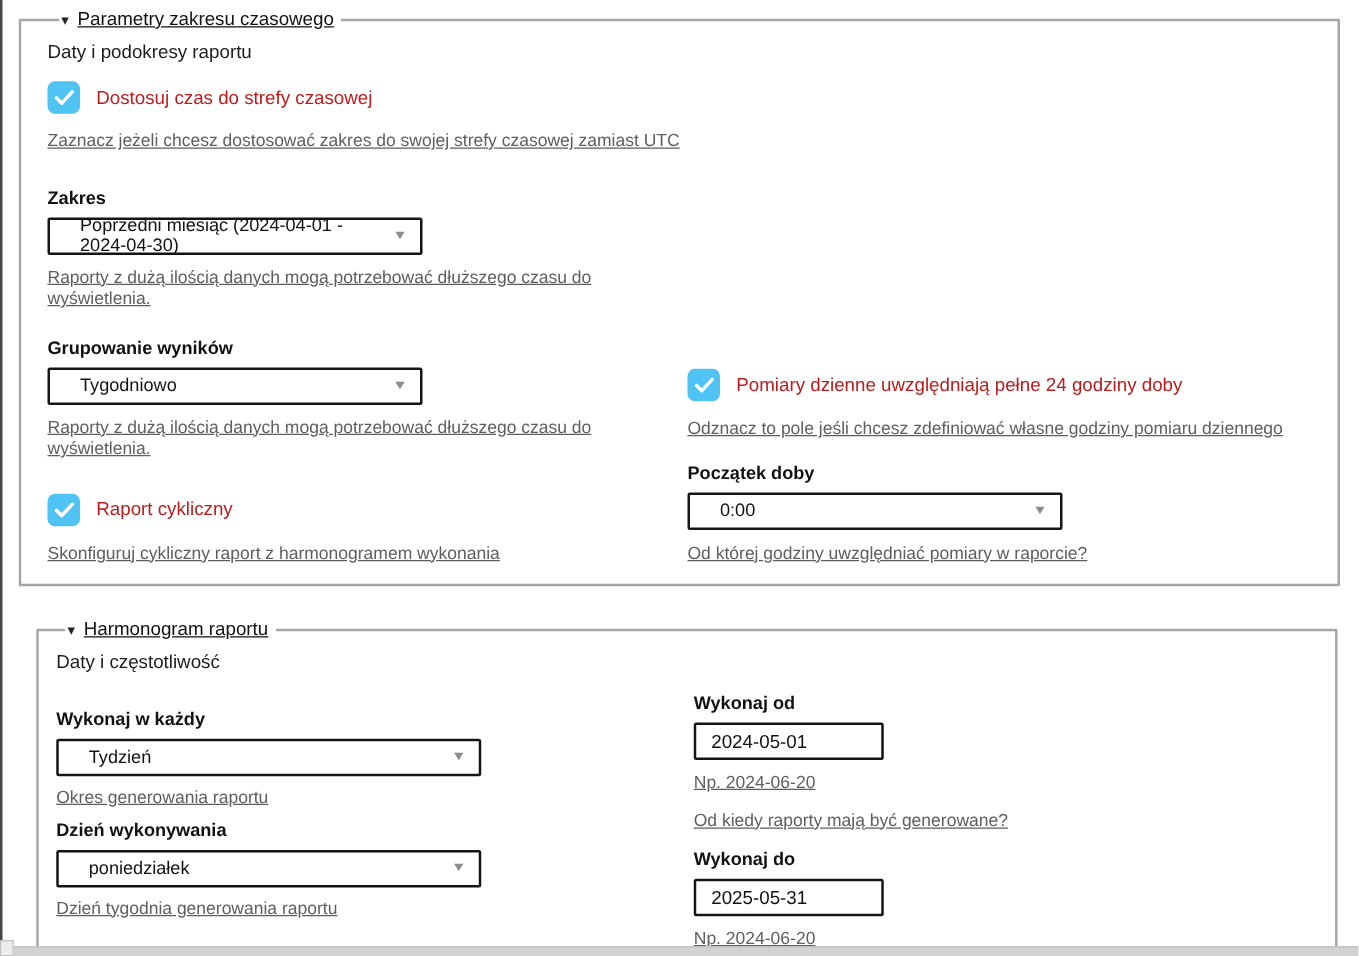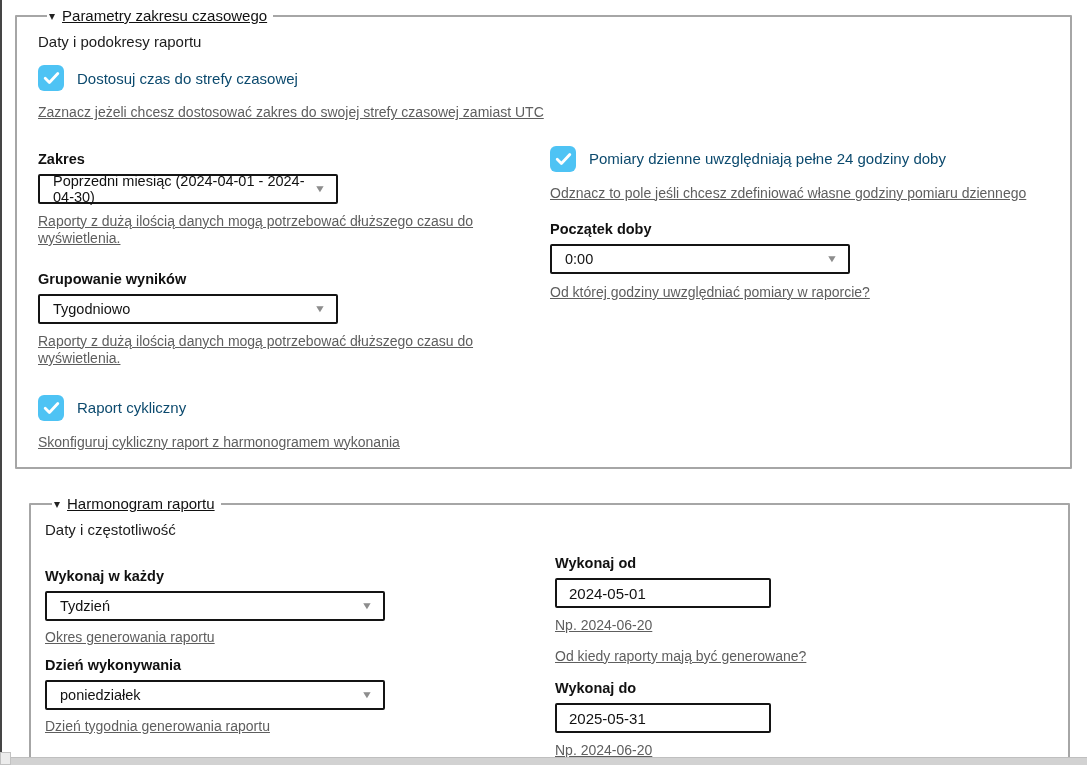--- a/index.html
+++ b/index.html
@@ -80,21 +80,21 @@
     flex: none;
     border-radius: 6px;
     background: #4ec3f4;
     display: flex; align-items: center; justify-content: center;
     cursor: pointer;
   }
   .checkbox svg { width: 17px; height: 14px; display: block; }
   .checkbox-label {
     margin-left: 13px;
     font-size: 15px;
-    color: #0c4a6e;
+    color: #b91c1c;
   }
   .help {
     color: #5e5e5e;
     font-size: 14px;
     line-height: 1.25;
     text-decoration: underline;
   }
   .field-label {
     font-weight: bold;
     font-size: 14.5px;
@@ -103,51 +103,51 @@
   }
   .selectbox {
     width: 300px;
     height: 30px;
     border: 2px solid #141414;
     border-radius: 2px;
     background: #fff;
     display: flex;
     align-items: center;
     justify-content: space-between;
-    padding: 0 11px 0 13px;
+    padding: 0 11px 0 24px;
     font-size: 14.5px;
     color: #121212;
     cursor: pointer;
   }
   .selectbox .sel-arrow {
     color: #8d8d8d;
     font-size: 10px;
     transform: scaleX(1.25);
     line-height: 1;
   }
   .text-input {
-    width: 216px;
+    width: 152px;
     height: 30px;
     border: 2px solid #141414;
     border-radius: 2px;
     padding: 0 12px;
     font-size: 15px;
     color: #121212;
     font-family: inherit;
     background: #fff;
     outline: none;
   }
   .columns { display: flex; }
   .col-left { width: 512px; flex: none; }
   .col-right { flex: 1; min-width: 0; }
   
   .fs-time-range .subtitle { margin-top: 9px; }
   .row-timezone { margin-top: 15px; }
   .help-timezone { margin-top: 13px; }
-  .fs-time-range .columns { margin-top: 24px; }
+  .fs-time-range .columns { margin-top: 24px; align-items: flex-end; }
   .fs-time-range .col-left { padding-top: 5px; }
   .grp-range .selectbox,
   .grp-grouping .selectbox { width: 300px; }
   .grp-range .help, .grp-grouping .help { margin-top: 9px; }
   .grp-grouping { margin-top: 23px; }
   .row-cyclic { margin-top: 27px; }
   .help-cyclic { margin-top: 13px; }
   .help-fullday { margin-top: 13px; }
   .grp-daystart { margin-top: 19px; }
   .grp-daystart .help { margin-top: 10px; }

